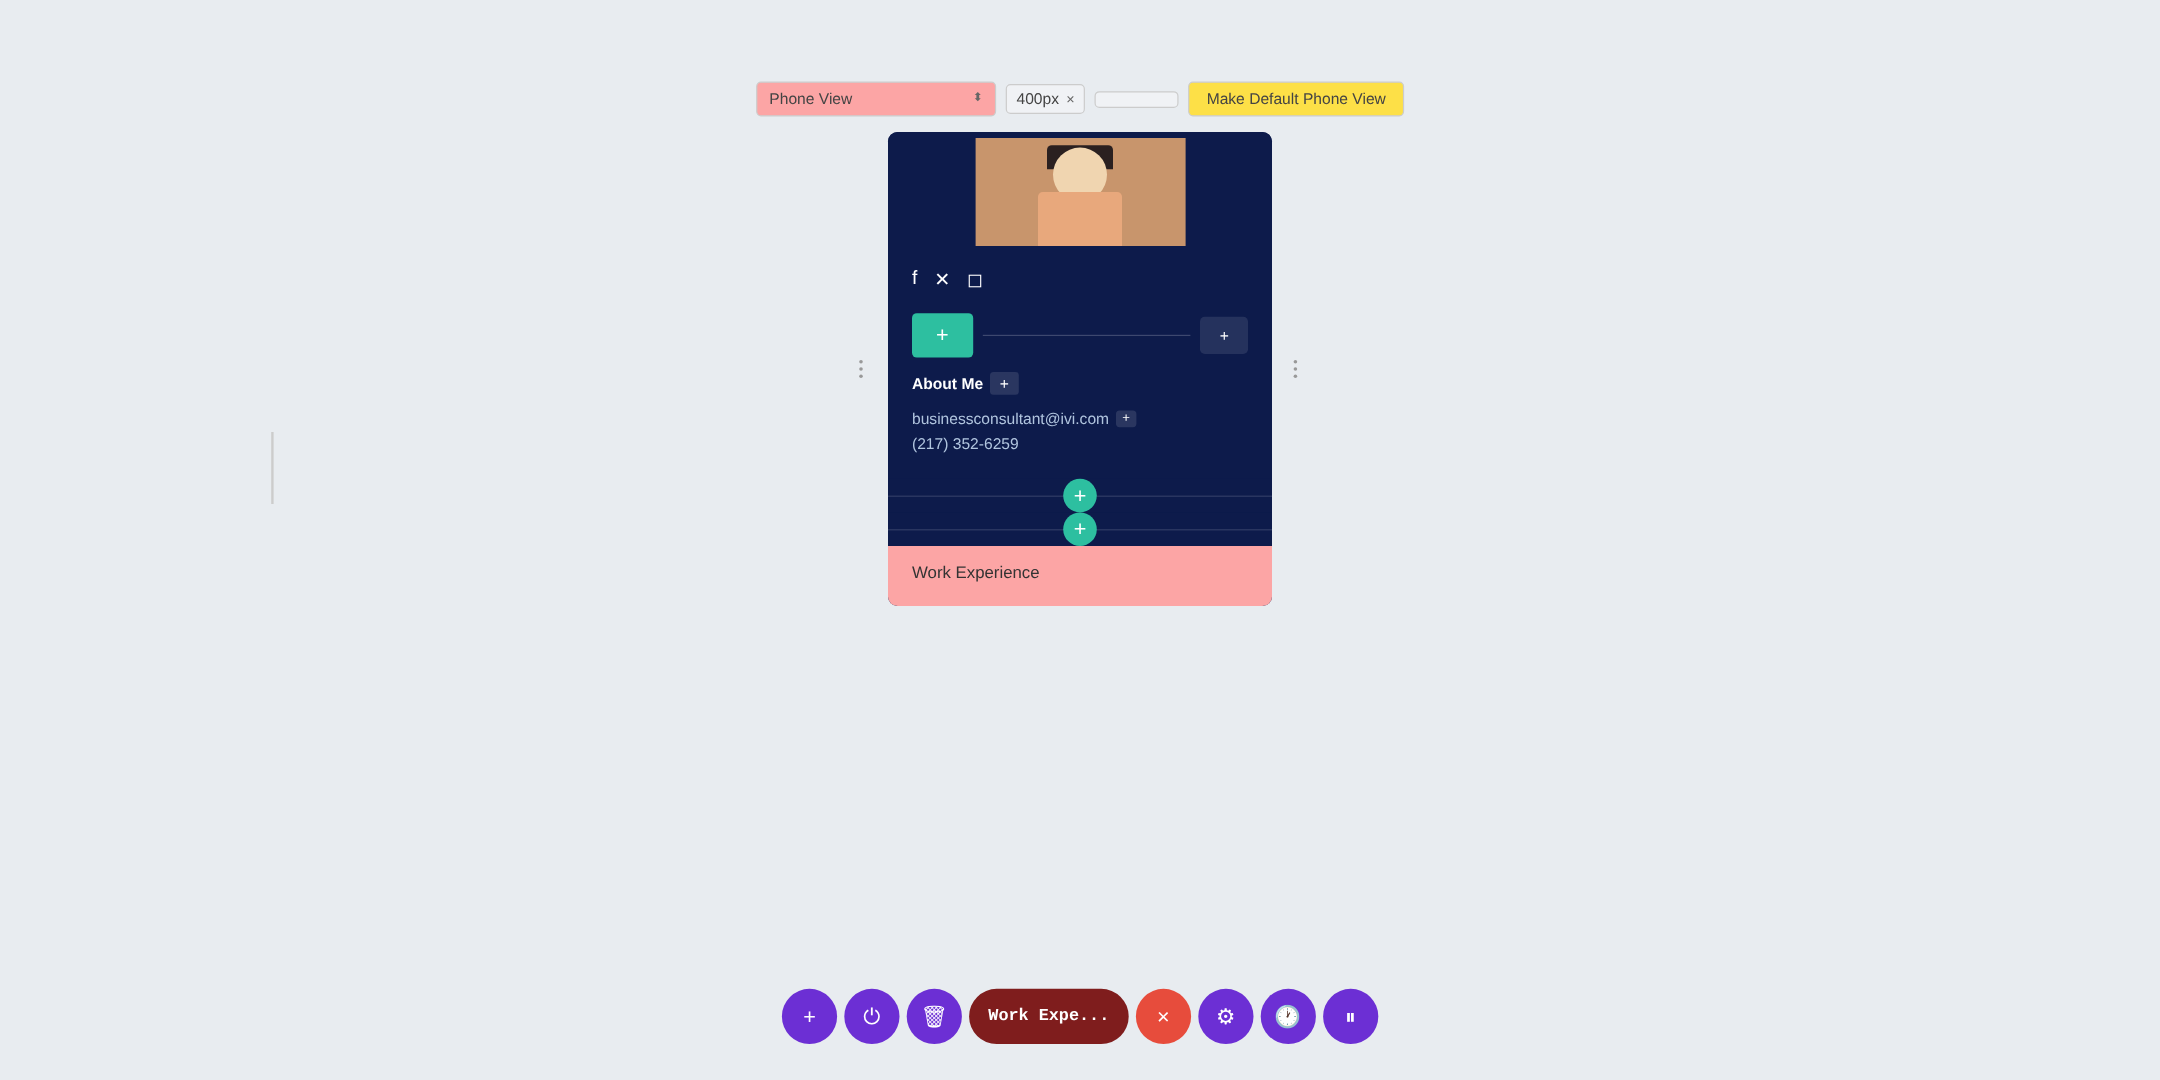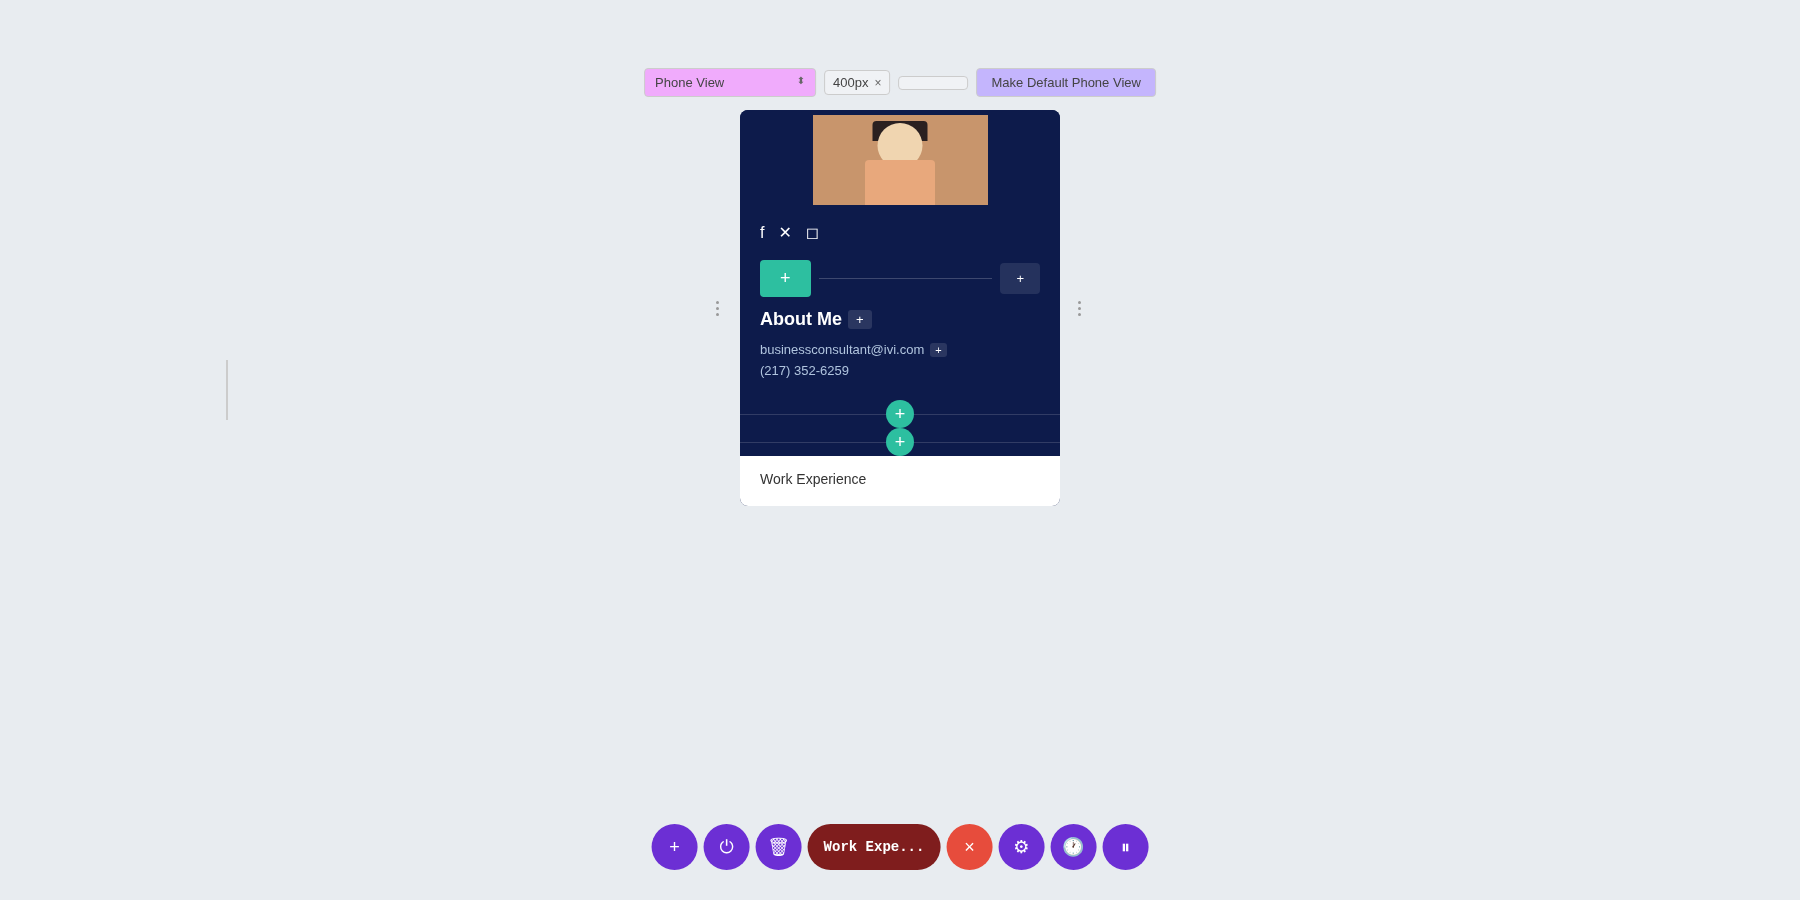--- a/index.html
+++ b/index.html
@@ -20,27 +20,27 @@
       transform: translateX(-50%);
       display: flex;
       align-items: center;
       gap: 8px;
       z-index: 100;
     }
 
     .toolbar-select {
       display: flex;
       align-items: flex-start;
-      background: #f0abfc;
+      background: #fca5a5;
       border: 1px solid #ccc;
       border-radius: 4px;
       padding: 6px 10px;
       font-size: 13px;
       color: #444;
-      width: 172px;
+      width: 200px;
       justify-content: space-between;
       cursor: pointer;
     }
 
     .toolbar-select .chevron {
       font-size: 10px;
       color: #666;
       margin-left: 8px;
     }
 
@@ -66,21 +66,21 @@
       background: #f0f2f5;
       border: 1px solid #ccc;
       border-radius: 4px;
       padding: 6px 10px;
       font-size: 13px;
       color: #aaa;
       width: 70px;
     }
 
     .make-default-btn {
-      background: #c4b5fd;
+      background: #fde047;
       border: 1px solid #ccc;
       border-radius: 4px;
       padding: 6px 14px;
       font-size: 13px;
       color: #444;
       cursor: pointer;
       white-space: nowrap;
     }
 
     
@@ -167,21 +167,21 @@
 
     .about-header-row {
       display: flex;
       align-items: center;
       gap: 6px;
       margin-bottom: 12px;
     }
 
     .about-title {
       color: white;
-      font-size: 18px;
+      font-size: 13px;
       font-weight: 600;
     }
 
     .about-plus-btn {
       background: rgba(255,255,255,0.12);
       color: white;
       border: none;
       border-radius: 3px;
       padding: 2px 8px;
       font-size: 13px;
@@ -209,21 +209,21 @@
 
     .bio-text {
       color: white;
       font-size: 12.5px;
       line-height: 1.7;
       margin-top: 14px;
     }
 
     
     .bottom-section {
-      background: #ffffff;
+      background: #fca5a5;
       padding: 14px 20px;
       min-height: 50px;
     }
 
     .work-exp-label {
       color: #333;
       font-size: 14px;
       font-weight: 500;
     }
 

